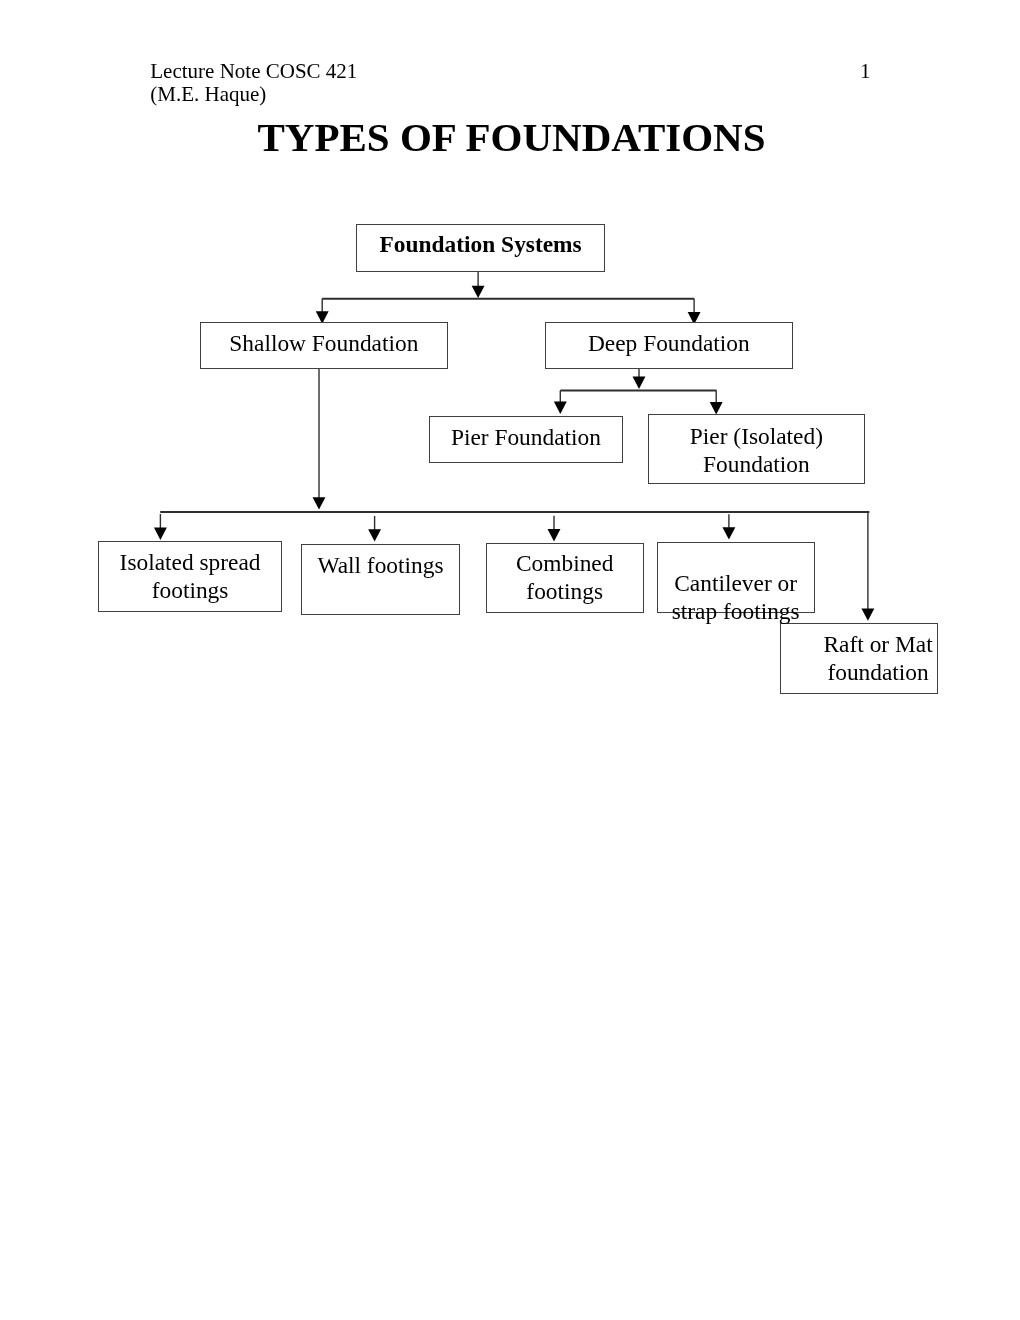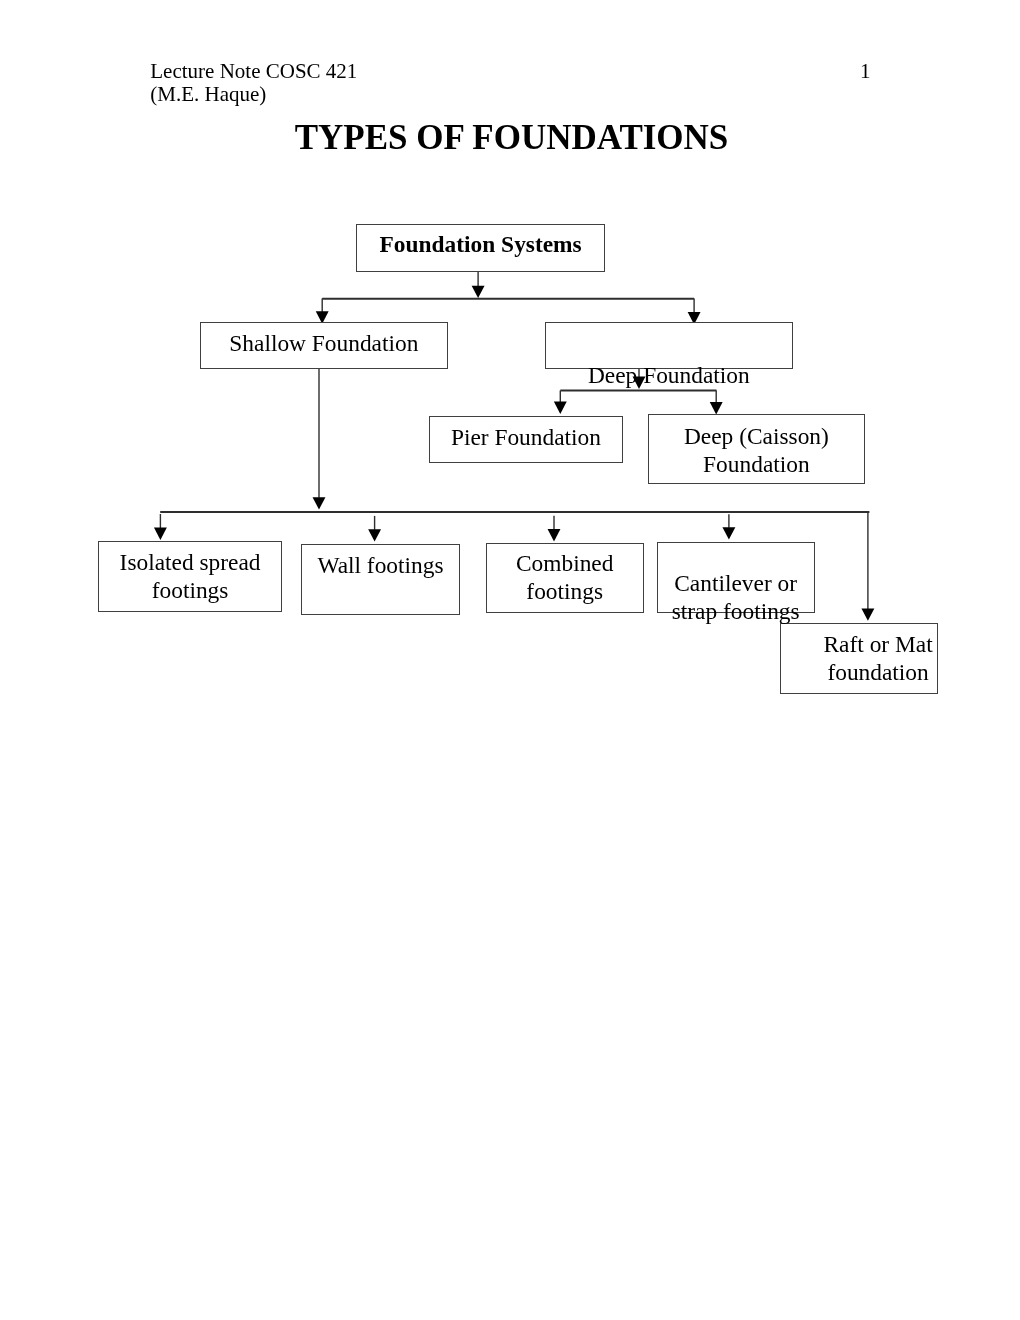--- a/index.html
+++ b/index.html
@@ -30,21 +30,21 @@
   #hdr-left  { left: 150.3px; top: 60.4px; }
   #hdr-page  { left: 860.1px; top: 60.4px; }
 
   #doc-title {
     position: absolute;
     left: 3px; right: 0;
     top: 120.2px;
     height: 35px;
     line-height: 35px;
     text-align: center;
-    font-size: 35px;
+    font-size: 41px;
     font-weight: bold;
   }
 
   
   #chart { position: absolute; left: 0; top: 0; width: 1020px; height: 1320px; }
 
   .node {
     position: absolute;
     box-sizing: border-box;
     border: 1.2px solid #404040;
@@ -134,30 +134,30 @@
       </svg>
   <div class="node bold" style="left: 356.3px; top: 224.2px; width: 248.7px; height: 47.6px;"></div>
       <div class="node-label bold" style="left: 356.3px; width: 248.7px; top: 230.3px;">
         <div class="tline">Foundation Systems</div>
       </div>
       <div class="node" style="left: 199.7px; top: 322.3px; width: 248.3px; height: 46.5px;"></div>
       <div class="node-label" style="left: 199.7px; width: 248.3px; top: 328.7px;">
         <div class="tline">Shallow Foundation</div>
       </div>
       <div class="node" style="left: 544.7px; top: 322.3px; width: 248.3px; height: 46.5px;"></div>
-      <div class="node-label" style="left: 544.7px; width: 248.3px; top: 329.1px; margin-top: 32px;">
+      <div class="node-label" style="left: 544.7px; width: 248.3px; top: 329.1px;">
         <div class="tline">Deep Foundation</div>
       </div>
       <div class="node" style="left: 428.8px; top: 416.1px; width: 194.3px; height: 46.9px;"></div>
       <div class="node-label" style="left: 428.8px; width: 194.3px; top: 423.1px;">
         <div class="tline">Pier Foundation</div>
       </div>
       <div class="node" style="left: 647.8px; top: 414.2px; width: 217.2px; height: 70.3px;"></div>
       <div class="node-label" style="left: 647.8px; width: 217.2px; top: 421.8px;">
-        <div class="tline">Deep (Caisson)</div>
+        <div class="tline">Pier (Isolated)</div>
         <div class="tline">Foundation</div>
       </div>
       <div class="node" style="left: 98.2px; top: 541.2px; width: 183.8px; height: 70.4px;"></div>
       <div class="node-label" style="left: 98.2px; width: 183.8px; top: 547.8px;">
         <div class="tline">Isolated spread</div>
         <div class="tline">footings</div>
       </div>
       <div class="node" style="left: 301.2px; top: 544.2px; width: 158.6px; height: 70.4px;"></div>
       <div class="node-label" style="left: 301.2px; width: 158.6px; top: 550.5px;">
         <div class="tline">Wall footings</div>

